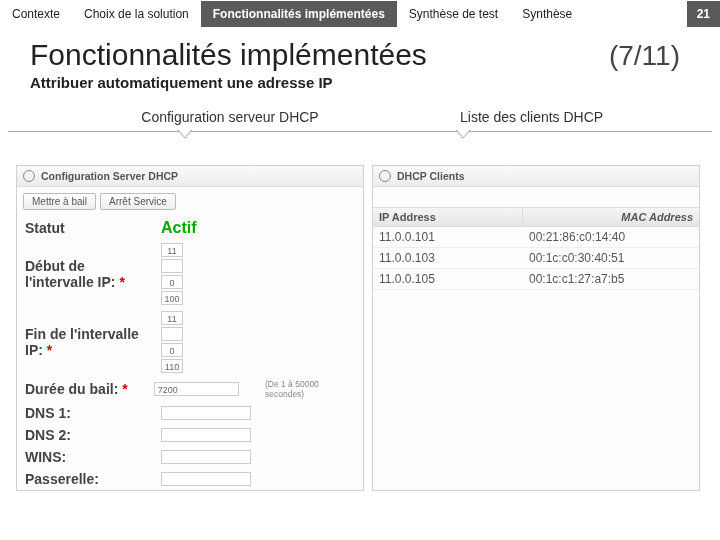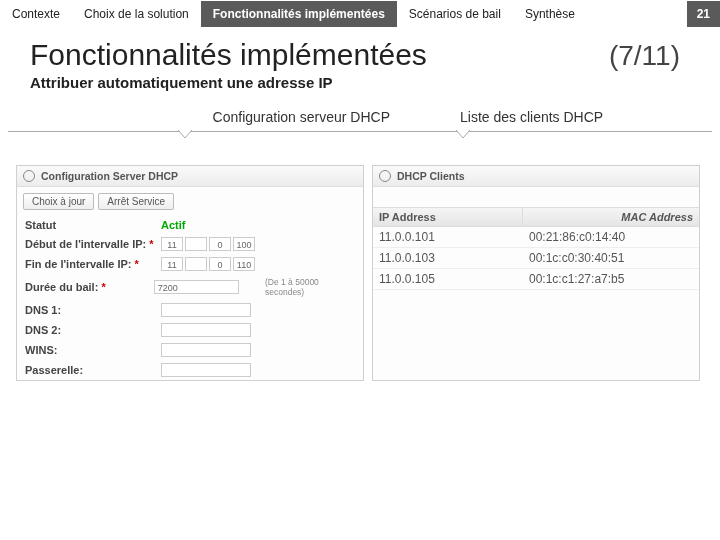--- a/index.html
+++ b/index.html
@@ -7,59 +7,59 @@
   .topnav { display: flex; align-items: center; height: 28px; background: #fff; font-size: 12px; color: #222; }
   .topnav .tab { padding: 6px 12px; white-space: nowrap; }
   .topnav .tab.active { background: #5a5a5a; color: #fff; font-weight: bold; }
   .topnav .spacer { flex: 1; }
   .topnav .pagenum { background: #5a5a5a; color: #fff; font-weight: bold; padding: 6px 10px; }
   .title-row { display: flex; align-items: baseline; justify-content: space-between; padding: 10px 30px 0 30px; }
   .title { font-size: 30px; font-weight: 300; color: #222; }
   .counter { font-size: 28px; font-weight: 300; color: #444; padding-right: 10px; }
   .subtitle { font-size: 15px; font-weight: bold; padding: 2px 30px 18px 30px; color: #222; }
   .subheads { display: flex; padding: 0 30px 6px 30px; font-size: 14px; color: #333; }
-  .subheads .left { flex: 0 0 360px; text-align: right; padding-left: 40px; }
+  .subheads .left { flex: 0 0 360px; text-align: center; padding-left: 40px; }
   .subheads .right { flex: 1; text-align: left; padding-left: 70px; }
   .ruleline { position: relative; height: 16px; margin: 0 8px; }
   .ruleline .line { position: absolute; top: 0; left: 0; right: 0; height: 1px; background: #aaa; }
   .notch { position: absolute; top: -1px; width: 14px; height: 10px; }
   .notch svg { display: block; }
   .n1 { left: 170px; }
   .n2 { left: 448px; }
   .panels { display: flex; gap: 8px; padding: 18px 8px 0 16px; }
   .panel { border: 1px solid #d0d0d0; background: #fdfdfd; font-size: 10px; color: #444; filter: blur(0.3px); }
   .panel.left { width: 348px; }
   .panel.right { width: 328px; }
   .p-titlebar { display: flex; align-items: center; gap: 6px; padding: 4px 6px; border-bottom: 1px solid #ddd; background: linear-gradient(#fafafa,#ececec); font-weight: bold; color: #555; font-size: 10.5px; }
   .gear-icon { width: 12px; height: 12px; border: 1.5px solid #888; border-radius: 50%; position: relative; }
   .btnrow { display: flex; gap: 4px; padding: 6px; }
   .ibtn { border: 1px solid #bbb; background: linear-gradient(#fff,#eee); border-radius: 2px; padding: 2px 8px; font-size: 10px; color: #555; }
   .formrow { display: flex; align-items: center; padding: 3px 8px; gap: 6px; }
-  .formrow .lbl { width: 130px; font-weight: bold; color: #444; font-size: 11px; }
+  .formrow .lbl { width: 130px; font-weight: bold; color: #444; font-size: 14px; }
   .formrow .req { color: #c00; }
-  .formrow .val { color: #0a0; font-weight: bold; font-size: 11px; }
-  .ipbox { display: flex; gap: 2px; }
+  .formrow .val { color: #0a0; font-weight: bold; font-size: 16px; }
+  .ipbox { display: flex; gap: 2px; flex-direction: column; }
   .oct { width: 22px; height: 14px; border: 1px solid #ccc; background: #fff; font-size: 9px; text-align: center; line-height: 14px; color: #666; }
   .tinput { width: 90px; height: 14px; border: 1px solid #ccc; background: #fff; font-size: 9px; padding: 0 3px; line-height: 14px; color: #666; }
   .hint { font-size: 8.5px; color: #888; margin-left: 20px; }
   .thead { display: flex; background: linear-gradient(#f5f5f5,#e5e5e5); border-top: 1px solid #ddd; border-bottom: 1px solid #ddd; font-size: 11px; font-weight: bold; color: #555; }
   .thead .c1 { width: 150px; padding: 3px 6px; border-right: 1px solid #ddd; }
   .thead .c2 { flex: 1; padding: 3px 6px; text-align: right; font-style: italic; }
   .trow { display: flex; font-size: 12px; color: #555; border-bottom: 1px solid #eee; }
   .trow .c1 { width: 150px; padding: 3px 6px; }
   .trow .c2 { flex: 1; padding: 3px 6px; }
 </style>
 </head>
 <body>
 
 <div class="topnav">
   <div class="tab">Contexte</div>
   <div class="tab">Choix de la solution</div>
   <div class="tab active">Fonctionnalités implémentées</div>
-  <div class="tab">Scénarios de bail</div>
+  <div class="tab">Synthèse de test</div>
   <div class="tab">Synthèse</div>
   <div class="spacer"></div>
   <div class="pagenum">21</div>
 </div>
 
 <div class="title-row">
   <div class="title">Fonctionnalités implémentées</div>
   <div class="counter">(7/11)</div>
 </div>
 <div class="subtitle">Attribuer automatiquement une adresse IP</div>
@@ -84,21 +84,21 @@
 </div>
 
 <div class="panels">
 
   <div class="panel left">
     <div class="p-titlebar">
       <span class="gear-icon"></span>
       <span>Configuration Server DHCP</span>
     </div>
     <div class="btnrow">
-      <span class="ibtn">Choix à jour</span>
+      <span class="ibtn">Mettre à bail</span>
       <span class="ibtn">Arrêt Service</span>
     </div>
     <div class="formrow">
       <span class="lbl">Statut</span>
       <span class="val">Actif</span>
     </div>
     <div class="formrow">
       <span class="lbl"><span>Début de l'intervalle IP:</span> <span class="req">*</span></span>
       <span class="ipbox">
         <span class="oct">11</span>

